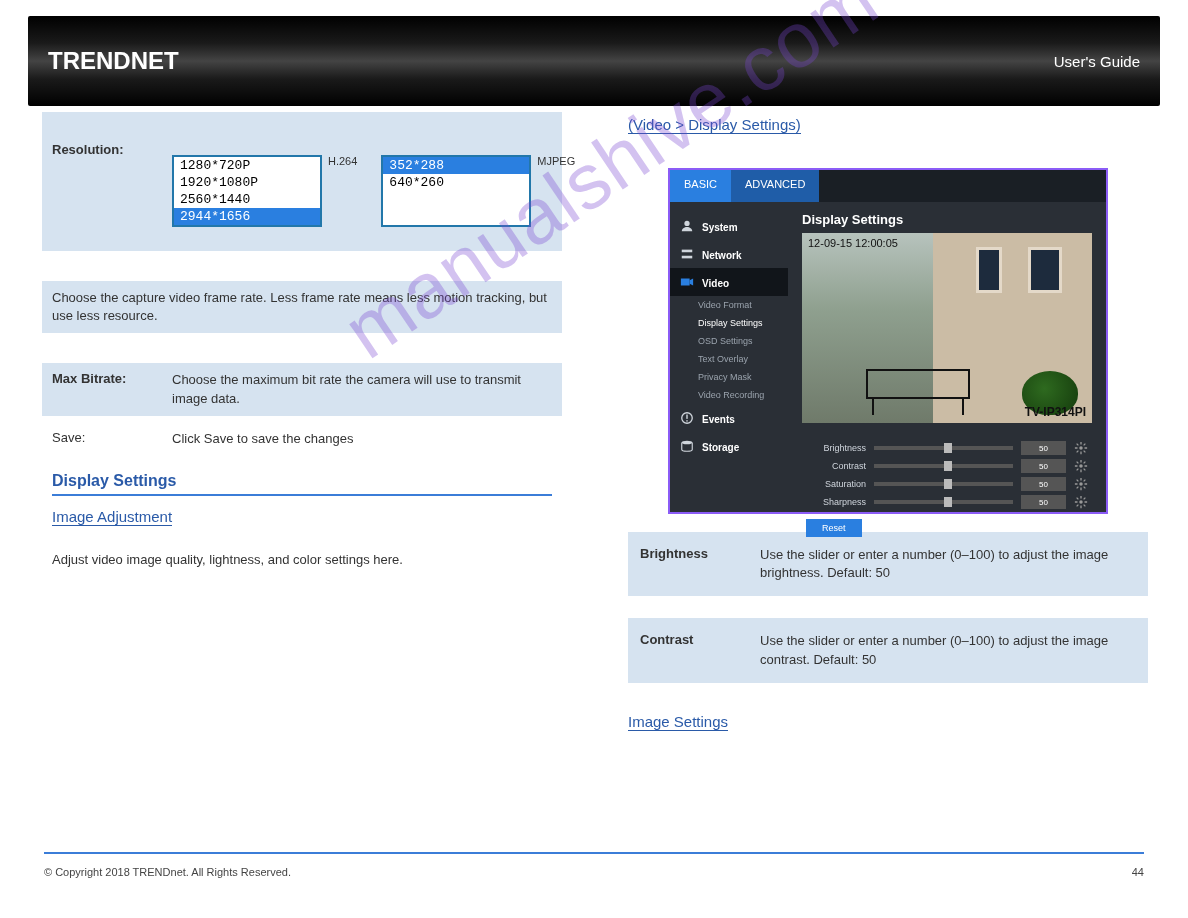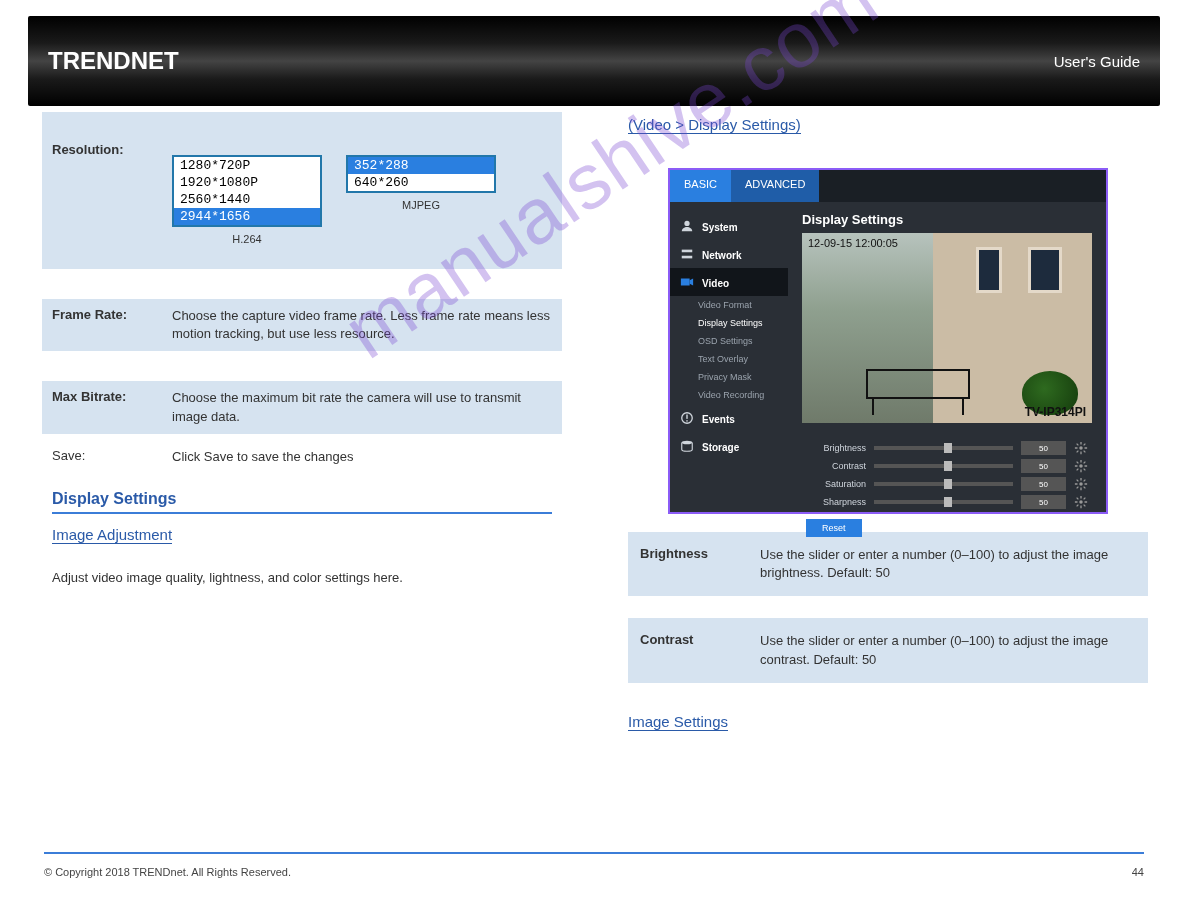--- a/index.html
+++ b/index.html
@@ -53,21 +53,21 @@
     .row-key { width: 120px; font-weight: bold; flex-shrink: 0; }
     .row-val { flex: 1; line-height: 1.4; }
 
     .res-wrap {
       background: #d6e3f0;
       padding: 30px 10px 24px 10px;
       margin-bottom: 30px;
     }
     .res-label-row { display: flex; font-size: 13px; color: #333; }
     .res-inner { display: flex; gap: 24px; margin-left: 120px; margin-top: -2px; }
-    .res-col1 { display:flex; flex-direction:column; gap:6px; }
+    .res-col1 { display:flex; flex-direction:row; gap:6px; }
     .res-box {
       border: 2px solid #27a;
       background: #fff;
       width: 150px;
       font-family: 'Courier New', monospace;
       font-size: 13px;
     }
     .res-box div { padding: 1px 6px; }
     .res-box .sel { background: #2a7fe0; color: #fff; }
 
@@ -216,21 +216,20 @@
           <div class="res-box">
             <div class="sel">352*288</div>
             <div>640*260</div>
           </div>
           <div style="text-align:center;font-size:11px;color:#333;">MJPEG</div>
         </div>
       </div>
     </div>
 
     <div class="row-light">
-      <div class="row-key">Frame Rate:</div>
       <div class="row-val">Choose the capture video frame rate. Less frame rate means less motion tracking, but use less resource.</div>
     </div>
 
     <div style="height:22px"></div>
 
     <div class="row-light">
       <div class="row-key">Max Bitrate:</div>
       <div class="row-val">Choose the maximum bit rate the camera will use to transmit image data.</div>
     </div>
 

